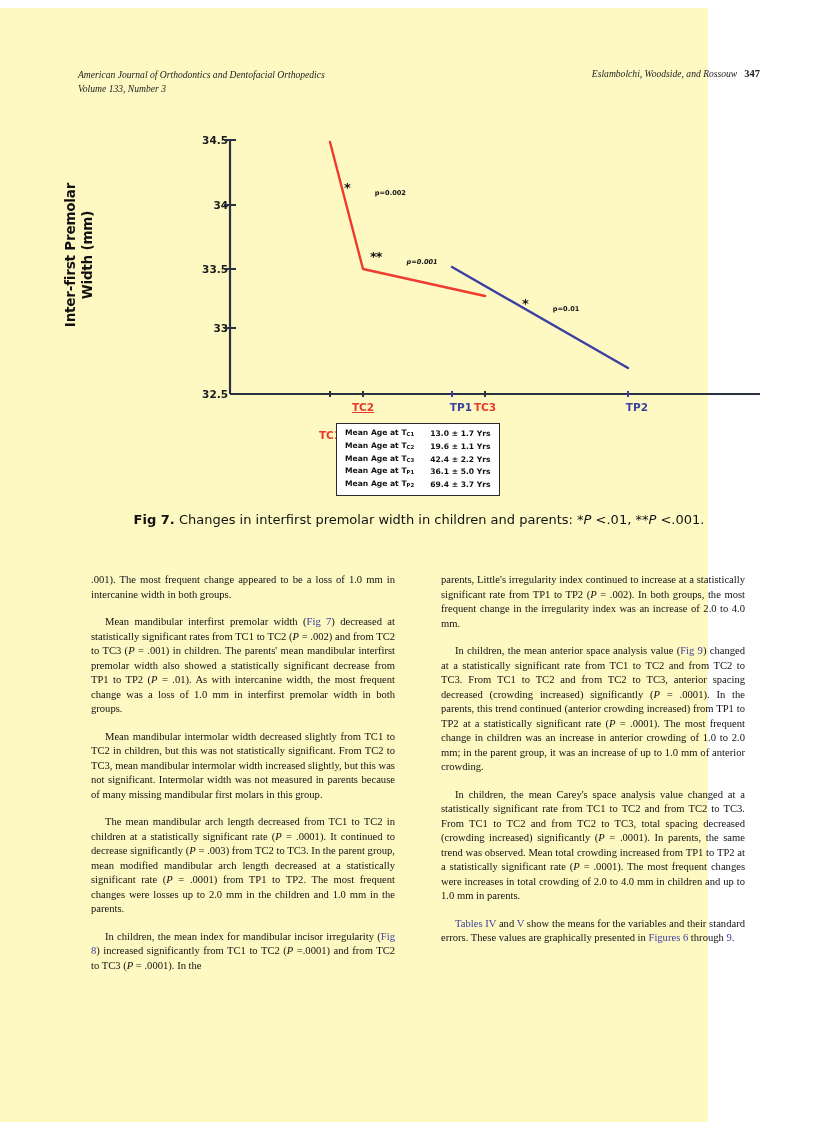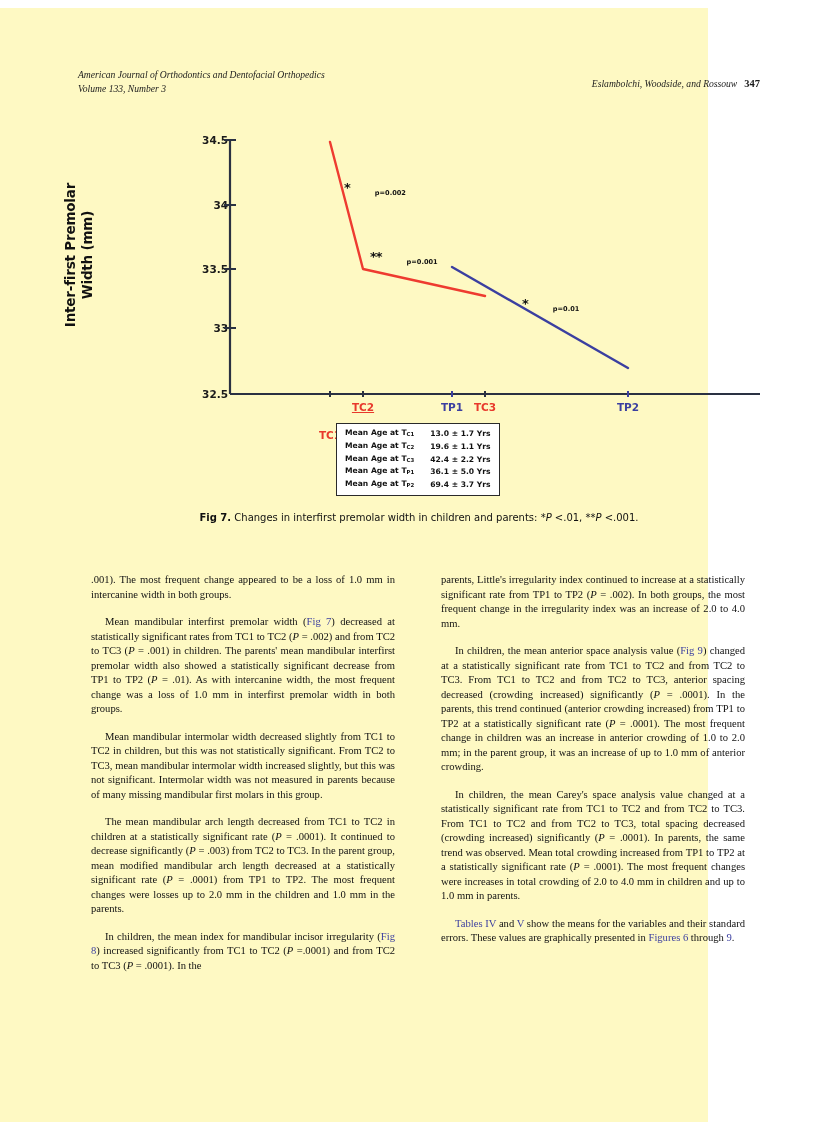--- a/index.html
+++ b/index.html
@@ -20,21 +20,21 @@
   .runhead{
     position:absolute;left:78px;top:60px;width:682px;
     font-family:"Liberation Serif", serif;
   }
   .runhead .left{
     position:absolute;left:0;top:0;width:420px;
     font-style:italic;font-size:9.6px;line-height:13.5px;color:#1c1c1c;
   }
   .runhead .right{
     position:absolute;right:0;top:0;text-align:center;white-space:nowrap;
-    font-style:italic;font-size:9.6px;color:#1c1c1c;margin-top:10px;
+    font-style:italic;font-size:9.6px;color:#1c1c1c;
   }
   .runhead .right .pageno{
     font-style:normal;font-weight:bold;font-size:10.5px;margin-left:7px;
   }
   .runhead .vol{font-style:italic;}
 
   
   .figure{
     position:absolute;left:78px;top:112px;width:682px;height:410px;
   }
@@ -59,21 +59,21 @@
     font-size:10.5px;font-weight:bold;color:#1b1b1b;
     text-align:right;width:40px;
   }
   .xtick{
     position:absolute;
     font-family:"DejaVu Sans", sans-serif;
     font-size:10.5px;font-weight:bold;
     text-align:center;width:40px;
   }
   .xtick.c{color:#e8392c;}
-  .xtick.p{color:#3b3fa0;}
+  .xtick.p{color:#3b3fa0;text-align:right;}
 
   .ann{
     position:absolute;
     font-family:"DejaVu Sans", sans-serif;
     color:#111;white-space:nowrap;
   }
   .ann .star{font-size:13px;font-weight:bold;vertical-align:top;letter-spacing:-1px;}
   .ann .pv{font-size:6.6px;font-weight:bold;vertical-align:baseline;margin-left:1px;padding-left:24px;}
 
   
@@ -90,21 +90,21 @@
     padding:0.4px 0;line-height:9.6px;white-space:nowrap;
   }
   .legendbox td.k{padding-right:16px;}
   .legendbox sub{font-size:5.4px;vertical-align:-0.22em;}
 
   
   .caption{
     position:absolute;left:0;top:392px;width:682px;
     text-align:center;
     font-family:"DejaVu Sans", sans-serif;
-    font-size:10px;color:#111;
+    font-size:13px;color:#111;
   }
   .caption b{font-weight:bold;}
   .caption i{font-style:italic;}
 
   
   .cols{
     position:absolute;left:78px;top:552px;width:682px;height:500px;
   }
   .col{
     position:absolute;top:0;width:330px;
@@ -154,21 +154,21 @@
 
       <div class="xtick c" style="left:232px;top:281px;margin-top:28px;">TC1</div>
       <div class="xtick c" style="left:265px;top:281px;text-decoration:underline;">TC2</div>
       <div class="xtick p" style="left:354px;top:281px;">TP1</div>
       <div class="xtick c" style="left:387px;top:281px;">TC3</div>
       <div class="xtick p" style="left:530px;top:281px;">TP2</div>
 
       <div class="ann" style="left:266px;top:60px;">
         <span class="star">*</span><span class="pv">p=0.002</span>
       </div>
-      <div class="ann" style="left:292px;top:129px;">
+      <div class="ann" style="left:292px;top:129px;font-style:italic;">
         <span class="star">**</span><span class="pv">p=0.001</span>
       </div>
       <div class="ann" style="left:444px;top:176px;">
         <span class="star">*</span><span class="pv">p=0.01</span>
       </div>
 
       <svg class="chartsvg" width="682" height="300" viewBox="0 0 682 300">
 
         <g>
           <line x1="152" y1="20" x2="152" y2="274" stroke="#2a3142" stroke-width="2.2"></line>

